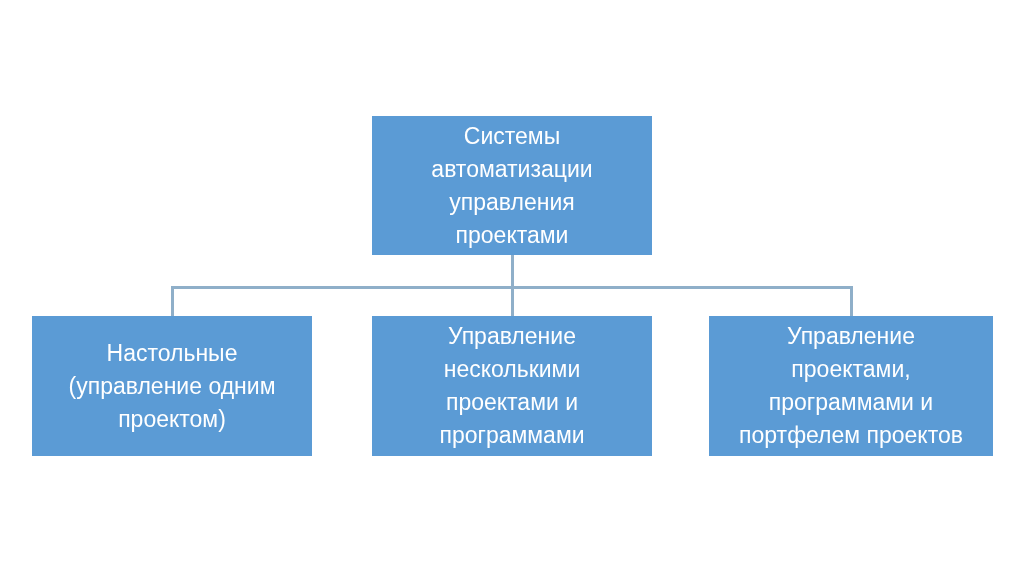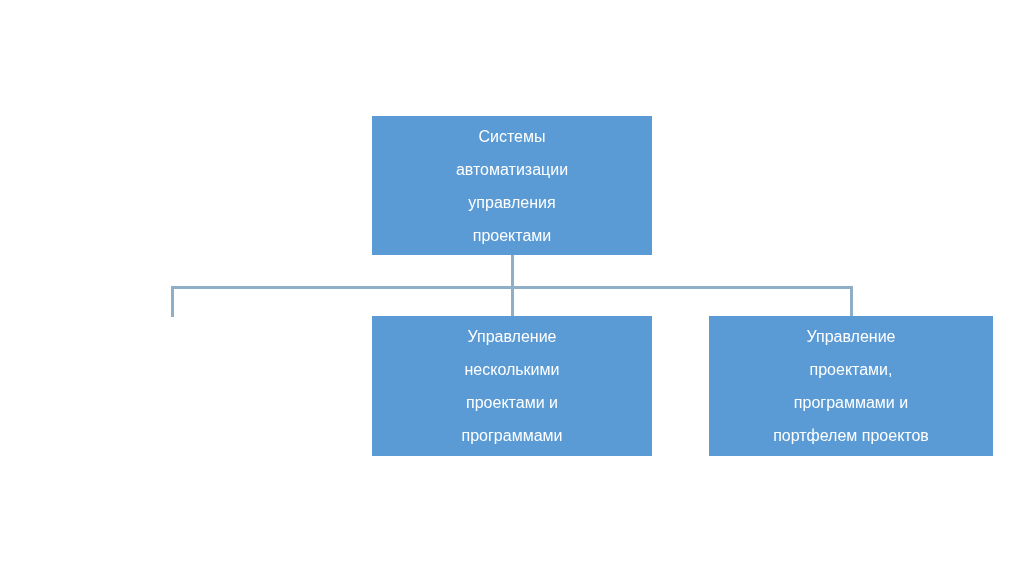--- a/index.html
+++ b/index.html
@@ -31,21 +31,21 @@
 
   
   .node {
     position: absolute;
     background: #5B9BD5;
     color: #ffffff;
     display: flex;
     align-items: center;
     justify-content: center;
     text-align: center;
-    font-size: 16px;
+    font-size: 23px;
     line-height: 33px;
     box-sizing: border-box;
     padding: 0 4px;
   }
   .node .node-text {
     white-space: pre-line;
     display: block;
     width: 100%;
   }
 
@@ -64,20 +64,25 @@
   <div class="connector conn-drop-left"></div>
   <div class="connector conn-drop-right"></div>
 
   <div class="node node-root">
     <span class="node-text">Системы
 автоматизации
 управления
 проектами</span>
   </div>
 
+  <div class="node node-child1">
+    <span class="node-text">Настольные
+(управление одним
+проектом)</span>
+  </div>
 
   <div class="node node-child2">
     <span class="node-text">Управление
 несколькими
 проектами и
 программами</span>
   </div>
 
   <div class="node node-child3">
     <span class="node-text">Управление

